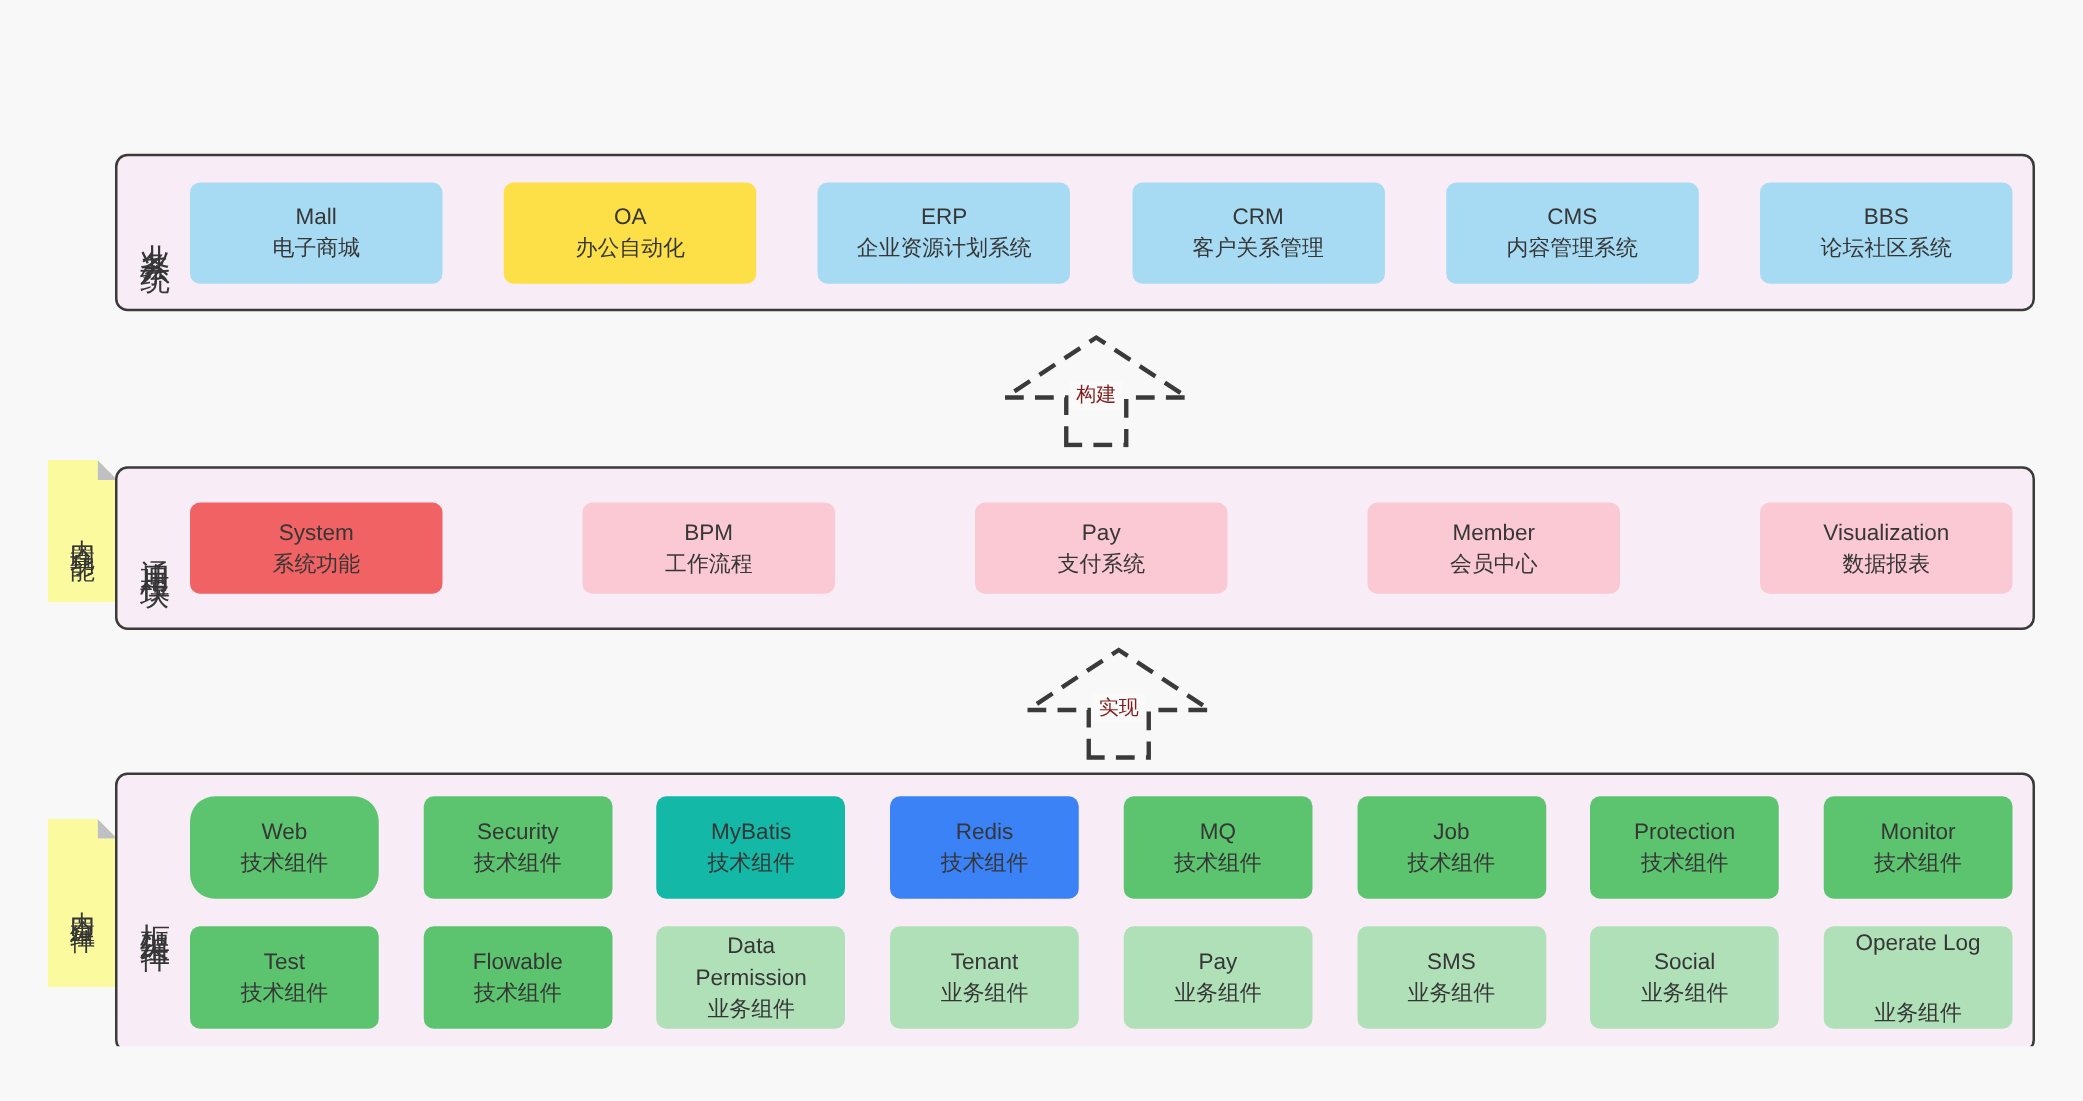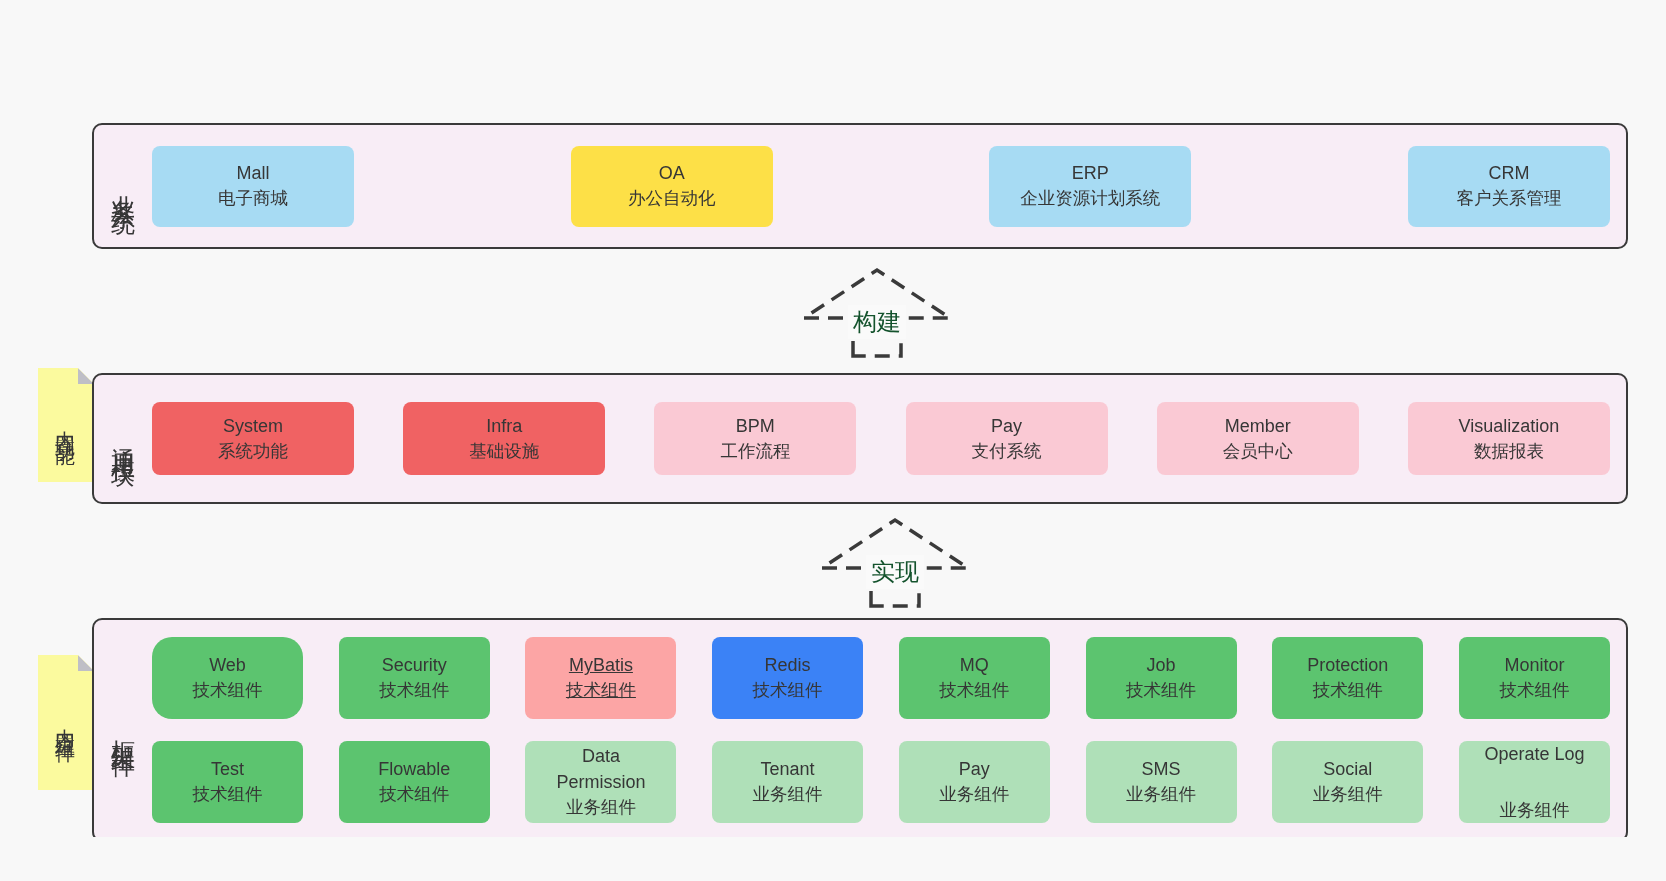--- a/index.html
+++ b/index.html
@@ -69,21 +69,21 @@
   .arrow svg{position:absolute;left:0;top:0;}
   .arrow path{
     fill:none;stroke:var(--arrow,#3a3a3a);stroke-width:3.5;
     stroke-dasharray:15 9;stroke-linejoin:miter;
   }
   .arrow-build{left:792px;top:263px;}
   .arrow-implement{left:810px;top:513px;}
   .arrow-label{
     position:absolute;left:50%;top:42px;transform:translateX(-50%);
     background:var(--arrow_label_bg,#fafafa);
-    font-size:24px;padding:1px 5px;white-space:nowrap;color:#14532d;
+    font-size:16px;padding:1px 5px;white-space:nowrap;color:#7f1d1d;
   }
 </style>
 </head>
 <body>
 
 <div class="page">
 
   <div class="sticky sticky-modules">
     <div class="fold"></div>
     <div class="sticky-text">内置功能</div>
@@ -105,44 +105,48 @@
             <div class="en">OA</div>
             <div class="zh">办公自动化</div>
           </div>
           <div class="box" style="background: rgb(167, 219, 243);">
             <div class="en">ERP</div>
             <div class="zh">企业资源计划系统</div>
           </div>
           <div class="box" style="background: rgb(167, 219, 243);">
             <div class="en">CRM</div>
             <div class="zh">客户关系管理</div>
+          </div>
+          <div class="box" style="background: rgb(167, 219, 243);">
+            <div class="en">CMS</div>
+            <div class="zh">内容管理系统</div>
+          </div>
+          <div class="box" style="background: rgb(167, 219, 243);">
+            <div class="en">BBS</div>
+            <div class="zh">论坛社区系统</div>
           </div>
         </div>
       </div>
   </section>
 
   <div class="arrow arrow-build">
     <svg width="170" height="95" viewBox="0 0 170 95">
       <path d="M61 93 V55 H12 L85 7 L158 55 H109 V93 Z"></path>
     </svg>
     <div class="arrow-label">构建</div>
   </div>
 
   <section class="panel panel-modules">
     <div class="v-label">通用模块</div>
     <div class="rows">
         <div class="row">
           <div class="box" style="background: rgb(240, 98, 99);">
             <div class="en">System</div>
             <div class="zh">系统功能</div>
           </div>
-          <div class="box" style="background: rgb(240, 98, 99);">
-            <div class="en">Infra</div>
-            <div class="zh">基础设施</div>
-          </div>
           <div class="box" style="background: rgb(250, 201, 212);">
             <div class="en">BPM</div>
             <div class="zh">工作流程</div>
           </div>
           <div class="box" style="background: rgb(250, 201, 212);">
             <div class="en">Pay</div>
             <div class="zh">支付系统</div>
           </div>
           <div class="box" style="background: rgb(250, 201, 212);">
             <div class="en">Member</div>
@@ -168,21 +172,21 @@
     <div class="rows">
         <div class="row">
           <div class="box" style="background: rgb(92, 196, 111); border-radius: 20px;">
             <div class="en">Web</div>
             <div class="zh">技术组件</div>
           </div>
           <div class="box" style="background: rgb(92, 196, 111);">
             <div class="en">Security</div>
             <div class="zh">技术组件</div>
           </div>
-          <div class="box" style="background: #fca5a5; text-decoration: underline;">
+          <div class="box" style="background: #14b8a6;">
             <div class="en">MyBatis</div>
             <div class="zh">技术组件</div>
           </div>
           <div class="box" style="background: #3b82f6;">
             <div class="en">Redis</div>
             <div class="zh">技术组件</div>
           </div>
           <div class="box" style="background: rgb(92, 196, 111);">
             <div class="en">MQ</div>
             <div class="zh">技术组件</div>

